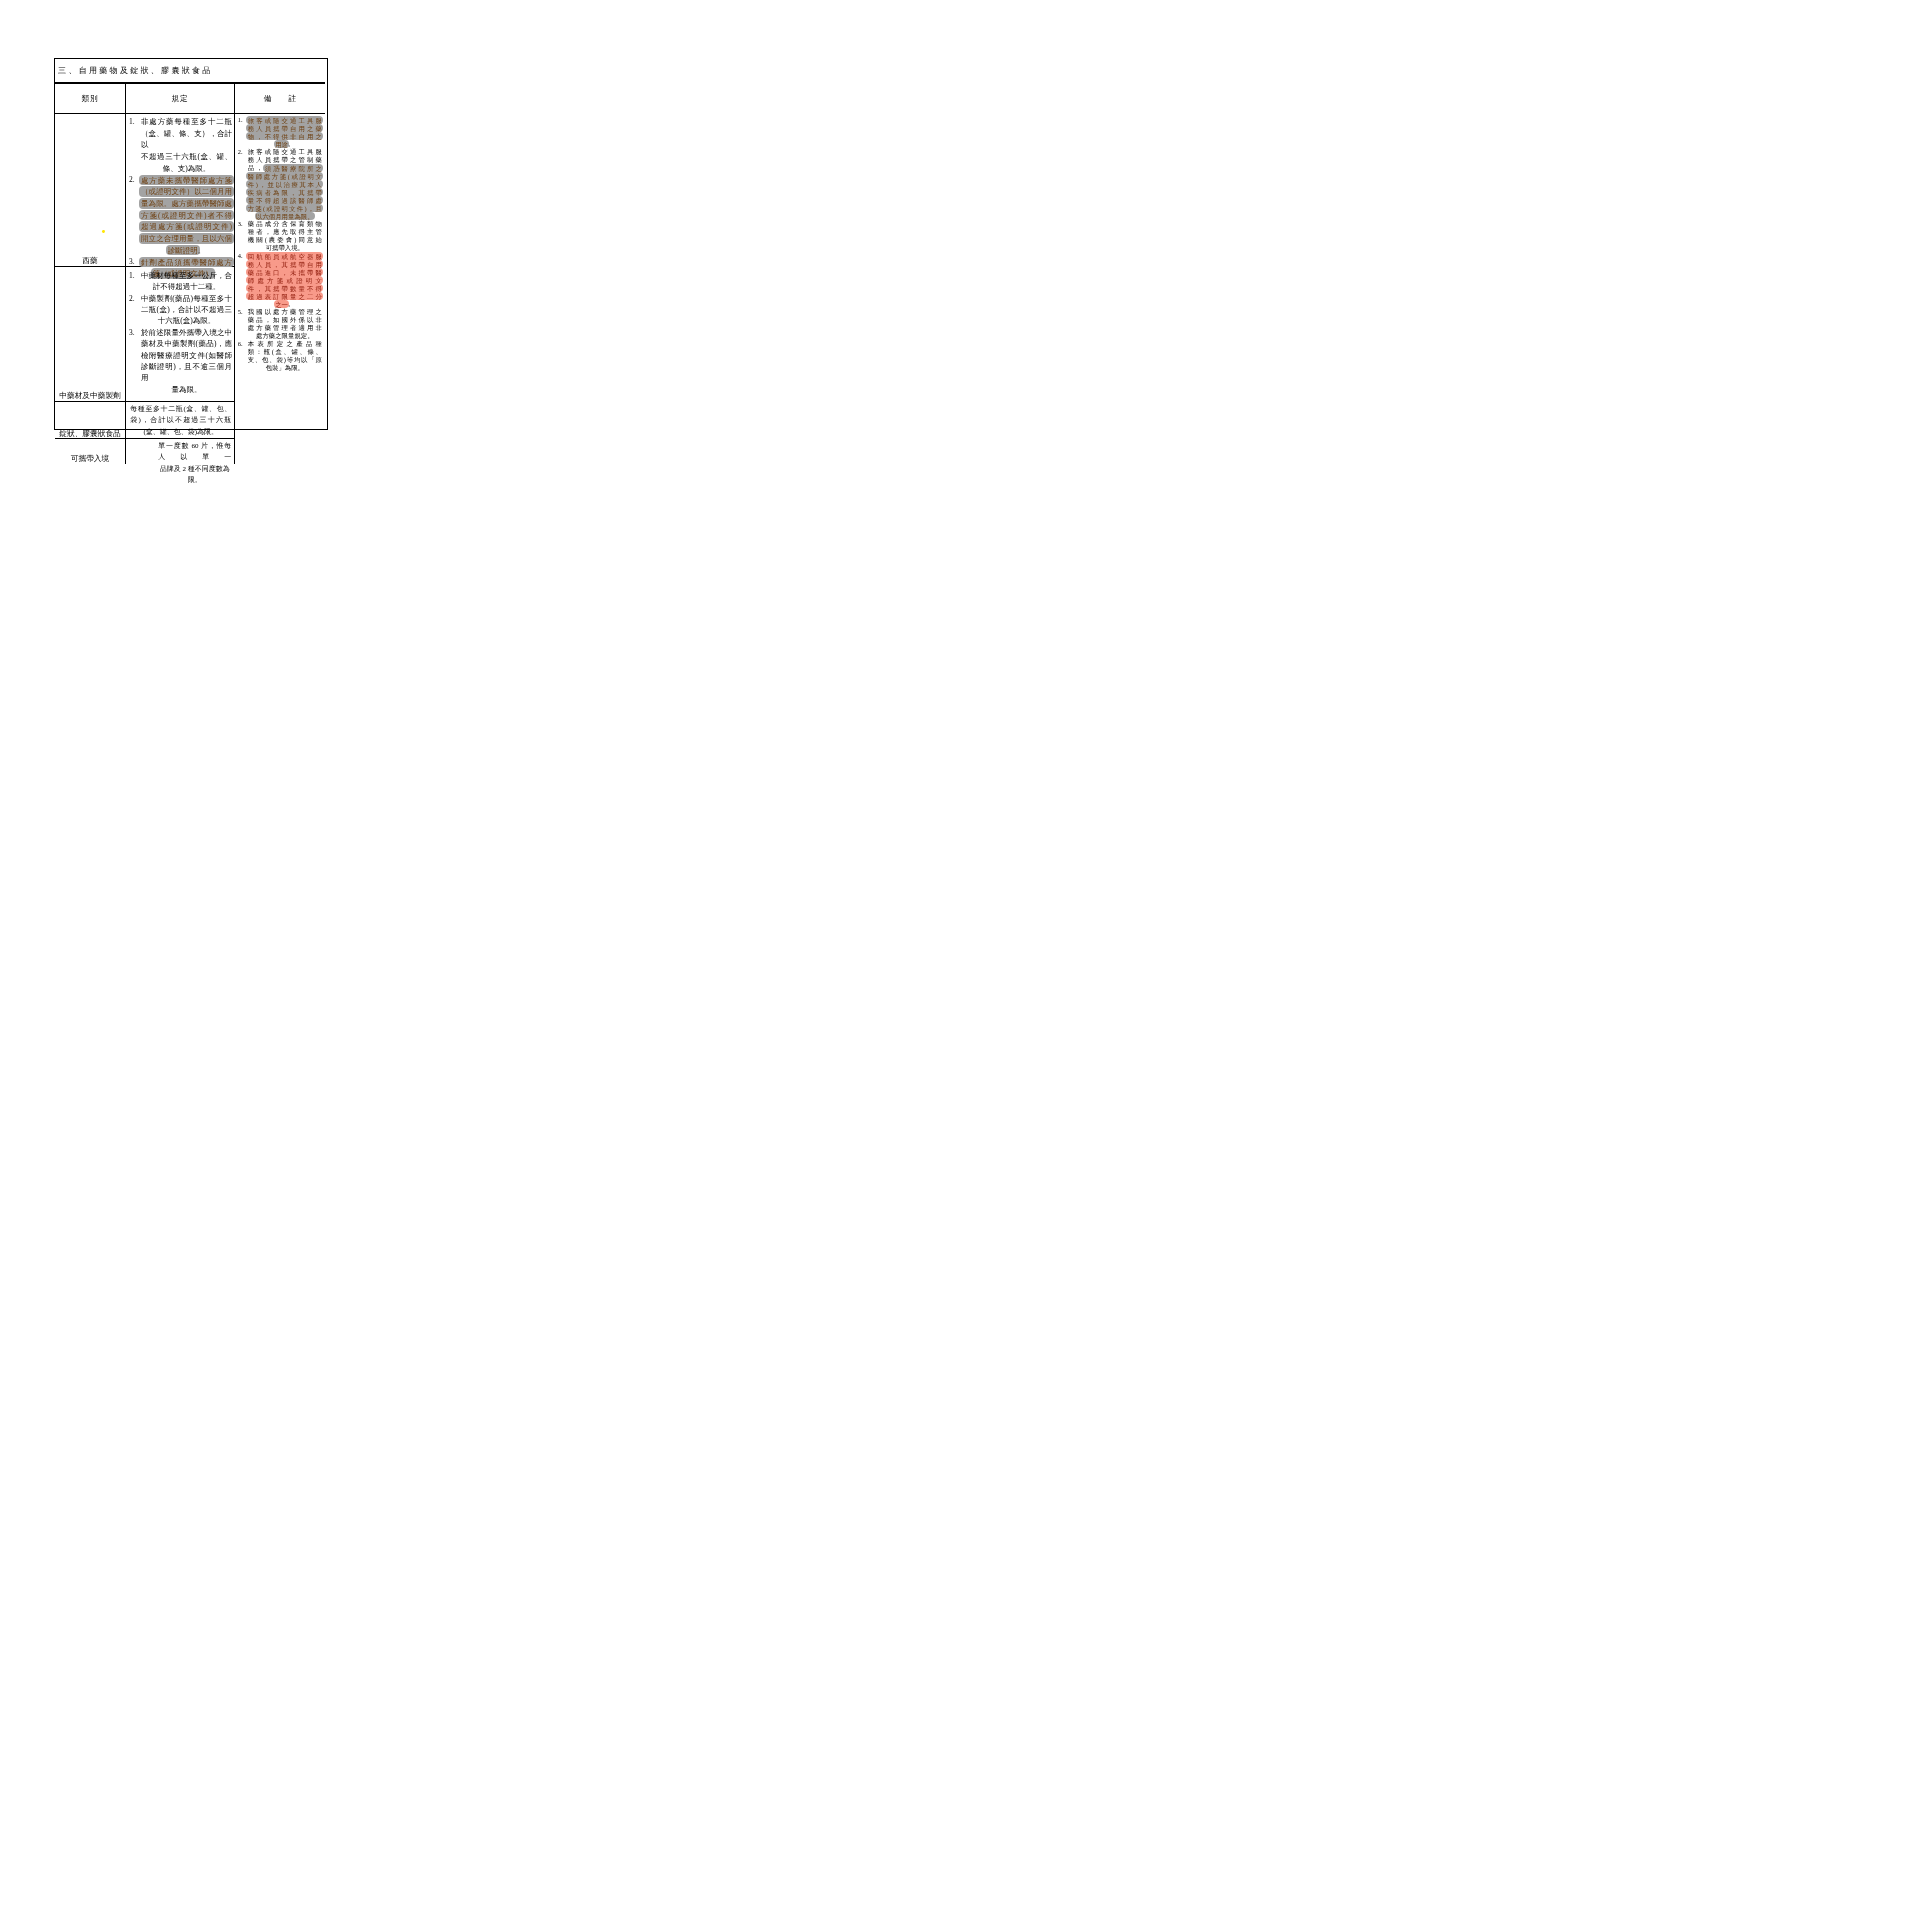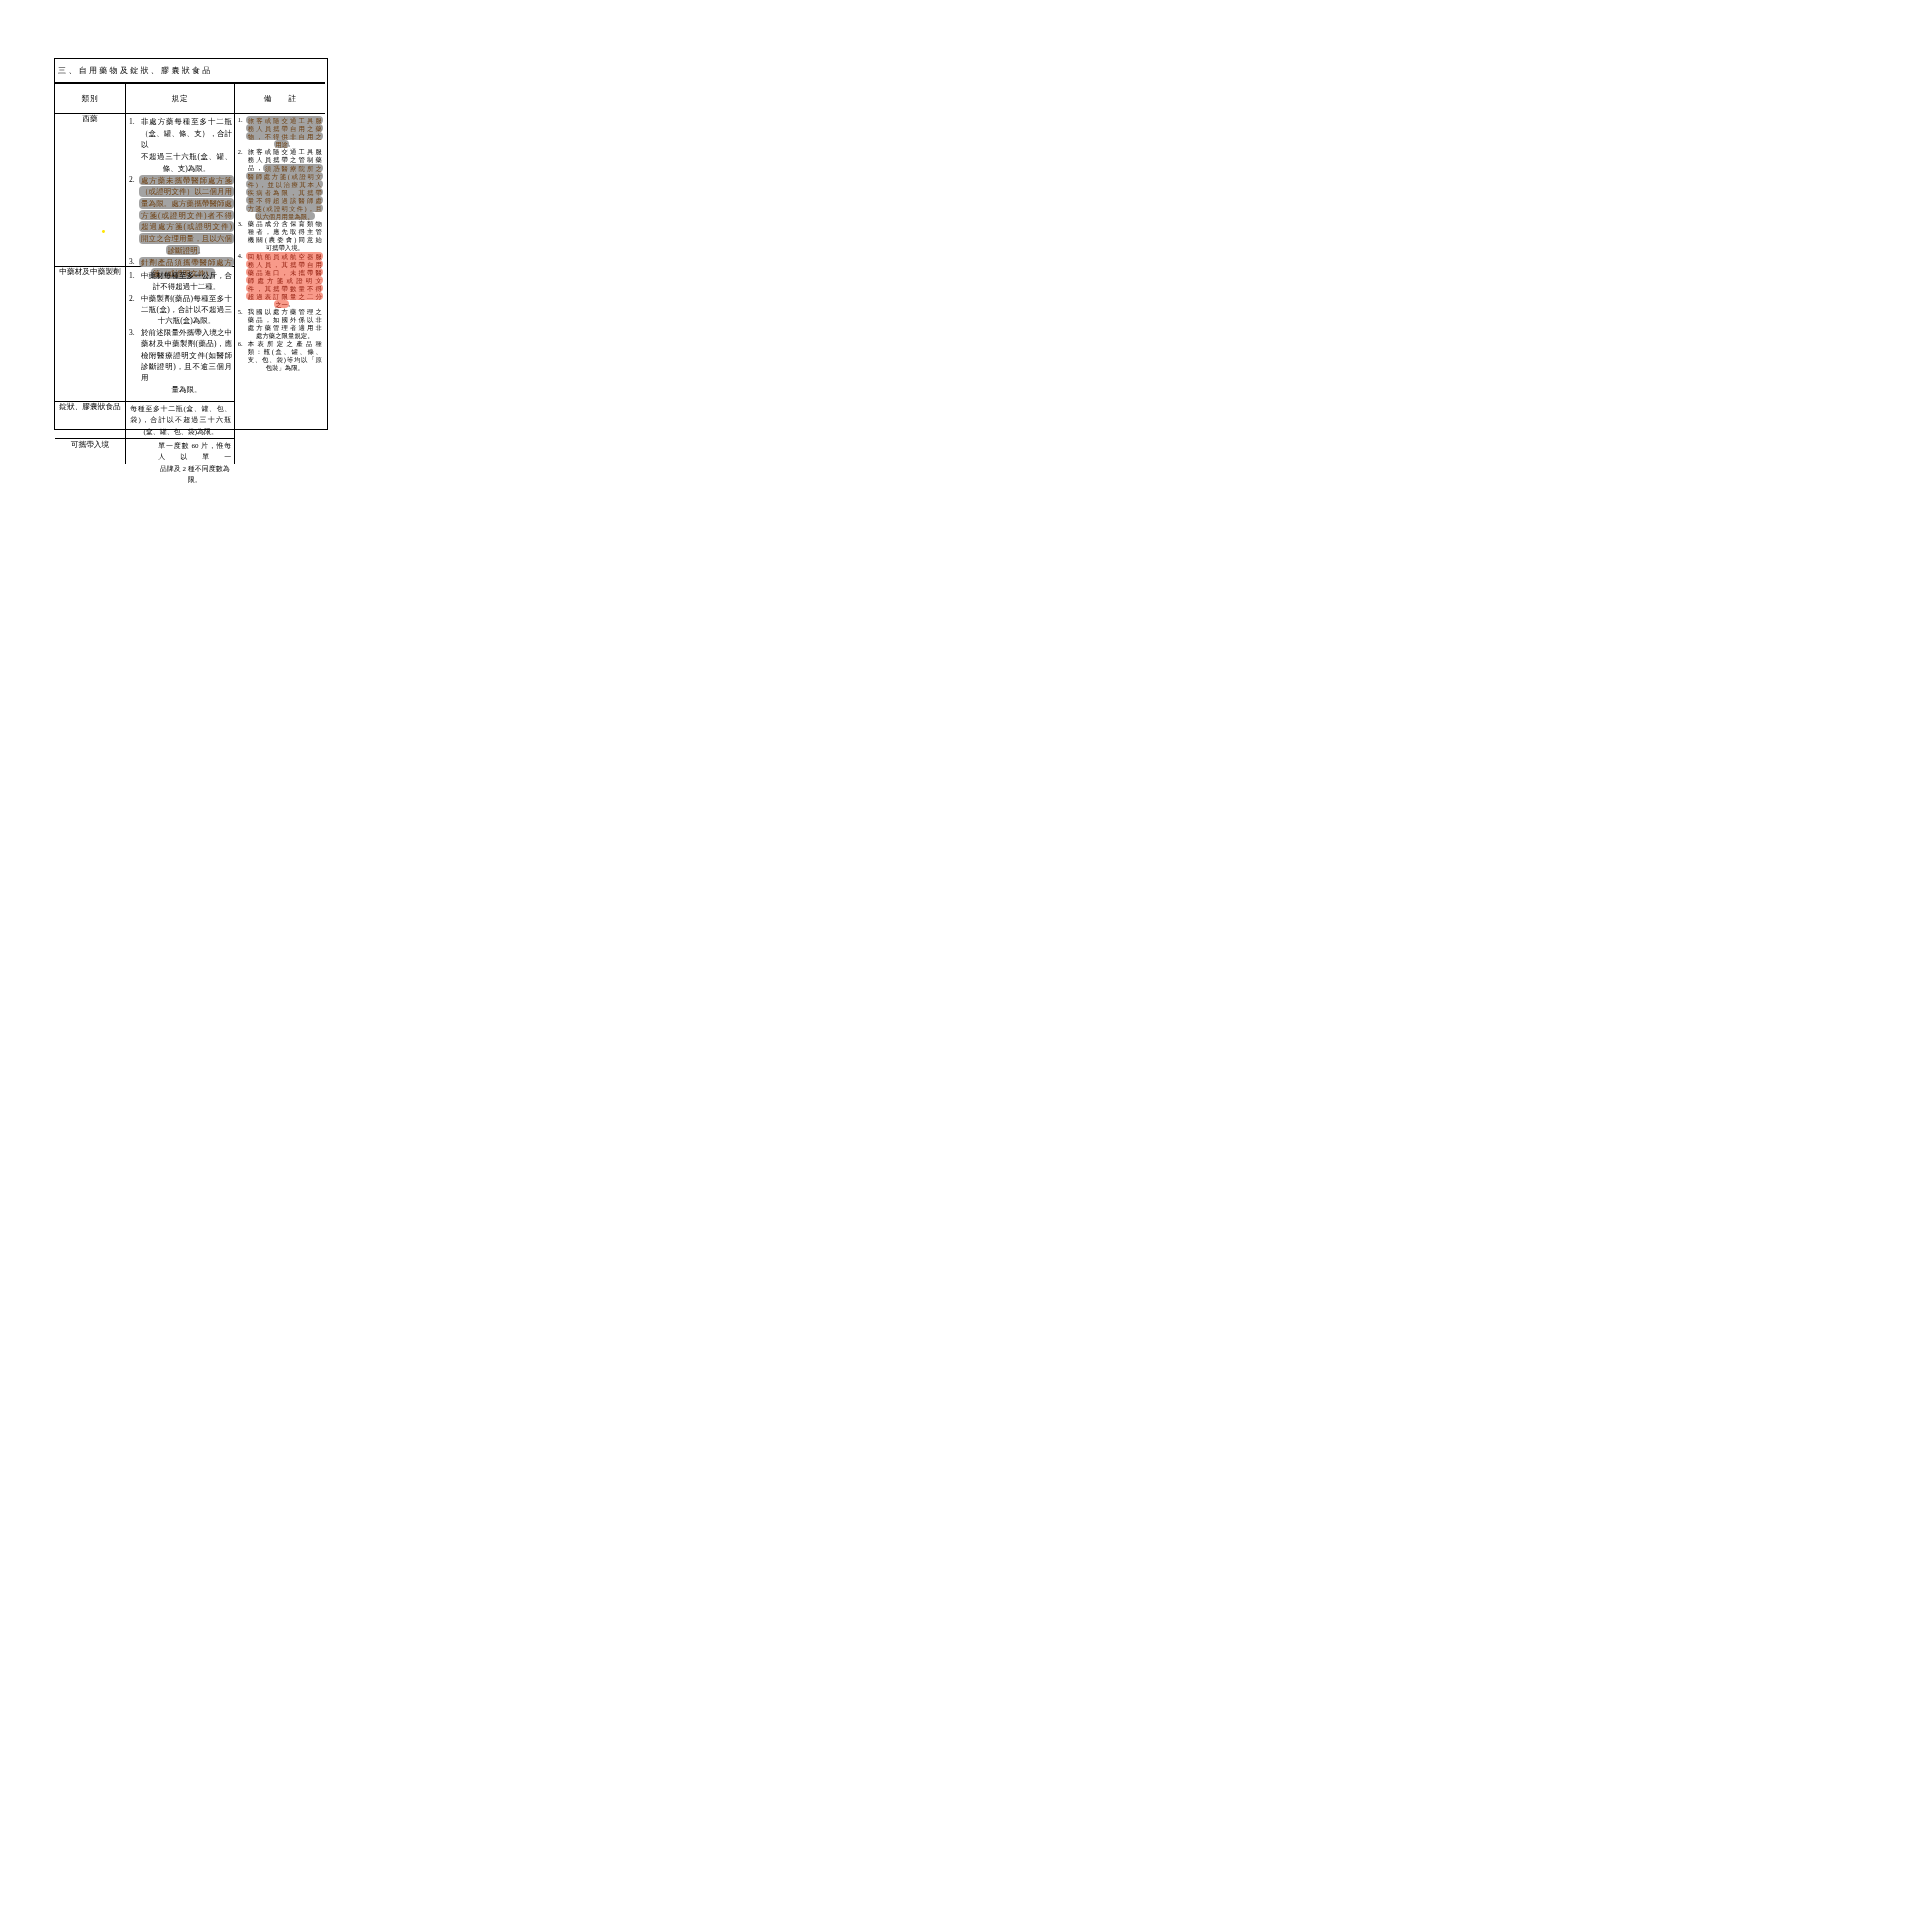--- a/index.html
+++ b/index.html
@@ -33,21 +33,21 @@
     position:absolute;top:25px;height:29px;
     display:flex;align-items:center;justify-content:center;
     font-size:7.7px;
   }
   .h-cat{left:0;width:70px;letter-spacing:0.8px;}
   .h-reg{left:71px;width:108px;letter-spacing:0.8px;}
   .h-rem{left:180px;width:90px;gap:17px;}
   
   .c-cat{
     position:absolute;left:0;width:70px;
-    display:flex;align-items:flex-start;justify-content:center;
+    display:flex;align-items:flex-end;justify-content:center;
     font-size:7.7px;text-align:center;
   }
   .c-cat1{top:55px;height:152px;}
   .c-cat2{top:208px;height:134px;}
   .c-cat3{top:343px;height:37px;}
   .c-cat4{top:381px;height:24px;}
   
   .c-reg{
     position:absolute;left:71px;width:108px;
     box-sizing:border-box;

